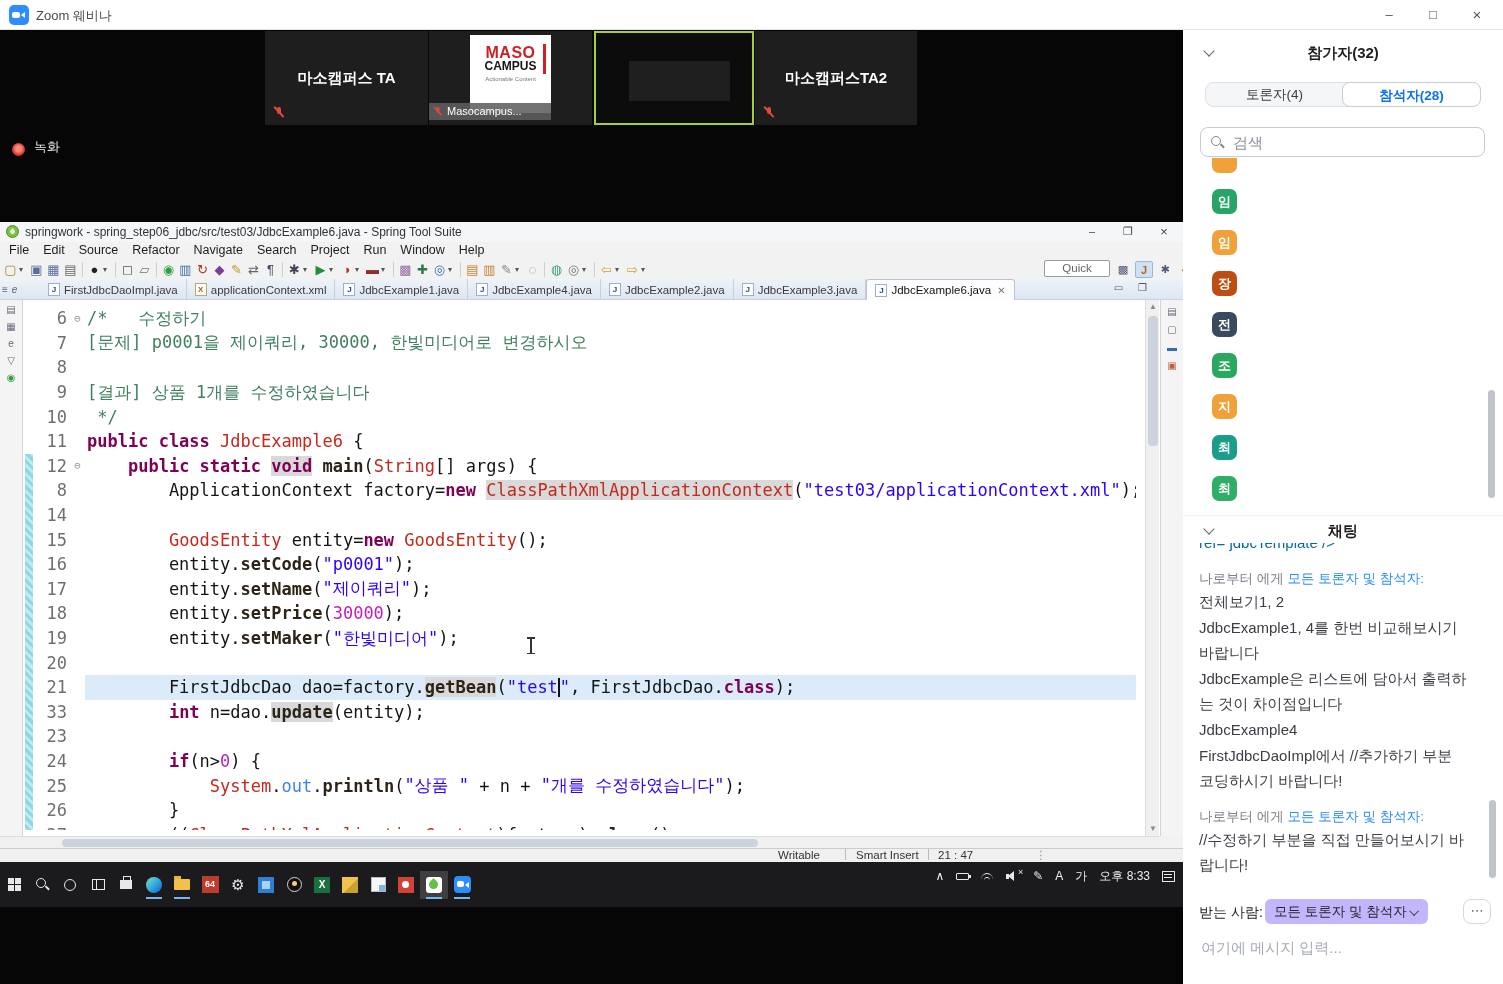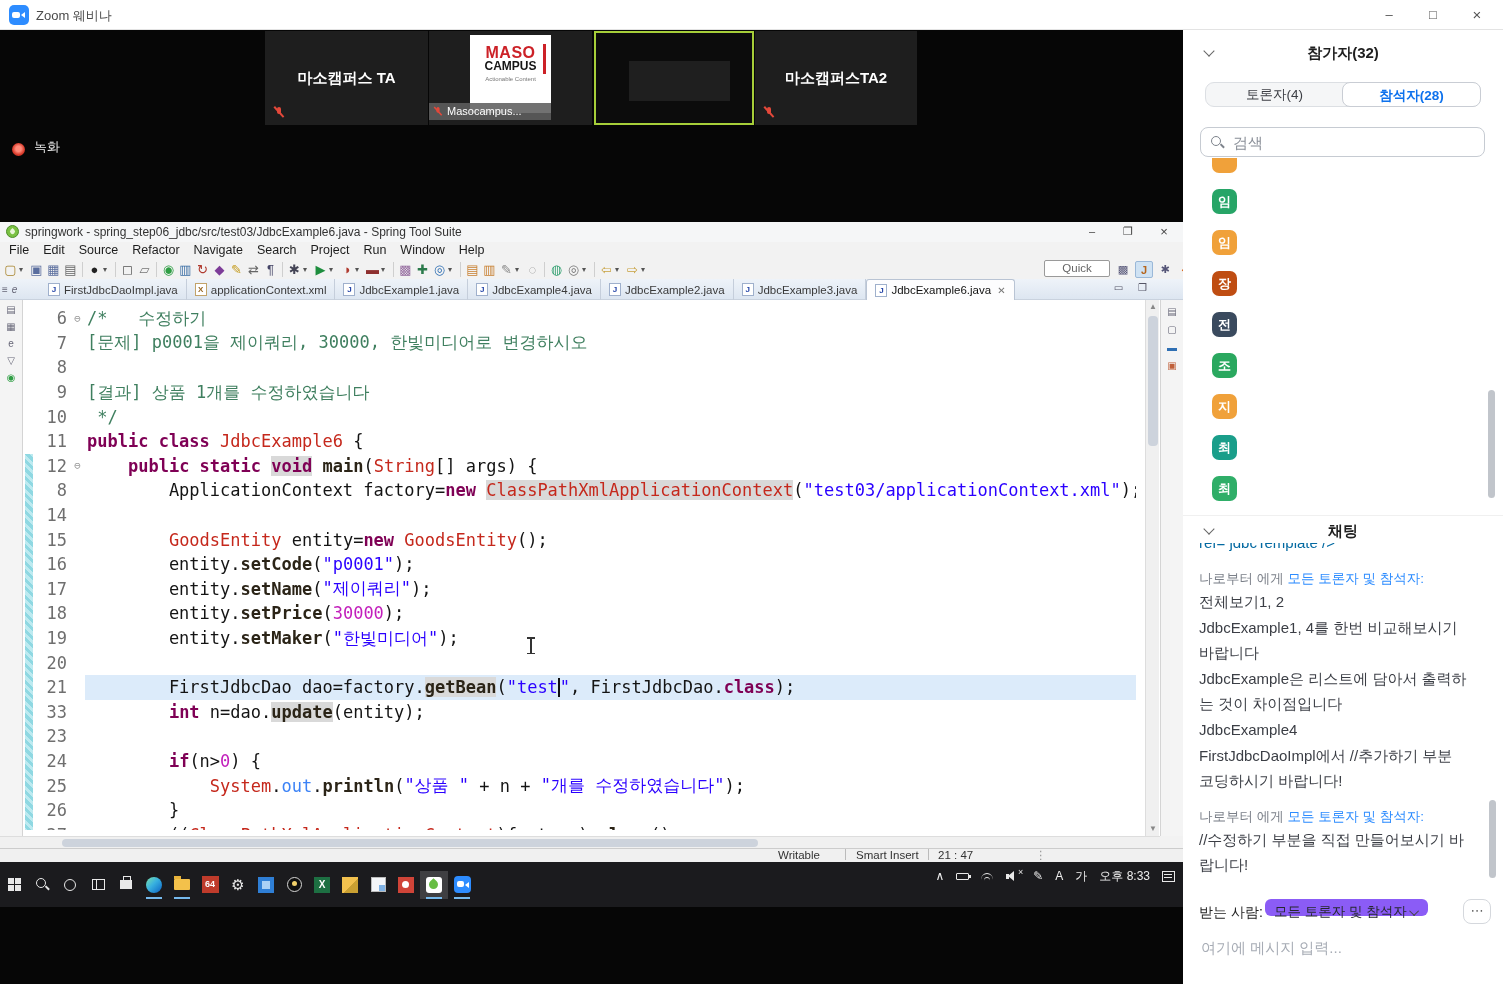--- a/index.html
+++ b/index.html
@@ -165,21 +165,21 @@
   .chatbody{position:absolute;left:16px;top:513px;width:272px;height:337px;overflow:hidden;font-size:15px;color:#3b3e45;line-height:25px}
   .clipline{margin-top:-13px;color:#0369a1;white-space:nowrap}
   .msg-head{margin-top:14px;font-size:13.5px;line-height:19px}
   .msg-head .gr{color:#7a7f88}
   .msg-head .lk{color:#2d8cff}
   .msg-text{margin:1px 0}
   .csb{position:absolute;left:306px;top:513px;width:7px;height:360px}
   .csb .th{position:absolute;left:0;top:257px;width:7px;height:78px;background:#c1c5cb;border-radius:4px}
   .compose{position:absolute;left:16px;top:869px;width:290px;height:80px}
   .to-lb{position:absolute;left:0;top:5px;font-size:14px;color:#232323}
-  .to-pill{position:absolute;left:66px;top:0;height:17px;background:#8b5cf6;border-radius:6px;padding:0 9px;
+  .to-pill{position:absolute;left:66px;top:0;height:25px;background:#c4b5fd;border-radius:6px;padding:0 9px;
     font-size:13.5px;color:#26282e;line-height:25px}
   .to-pill .dn{display:inline-block;width:7px;height:7px;border-left:1.5px solid #444;border-bottom:1.5px solid #444;transform:rotate(-45deg) translateY(-2px);margin-left:5px}
   .more-btn{position:absolute;right:-2px;top:0;width:28px;height:25px;border:1px solid #d5d8dd;border-radius:8px;
     text-align:center;line-height:22px;color:#666;font-size:13px;background:#fff}
   .msg-input{position:absolute;left:0;top:36px;width:285px;height:24px;border:none;outline:none;font-size:15px;
     font-family:"Liberation Sans","DejaVu Sans",sans-serif;color:#333}
   .msg-input::placeholder{color:#a7acb5}
 </style>
 </head>
 <body>

